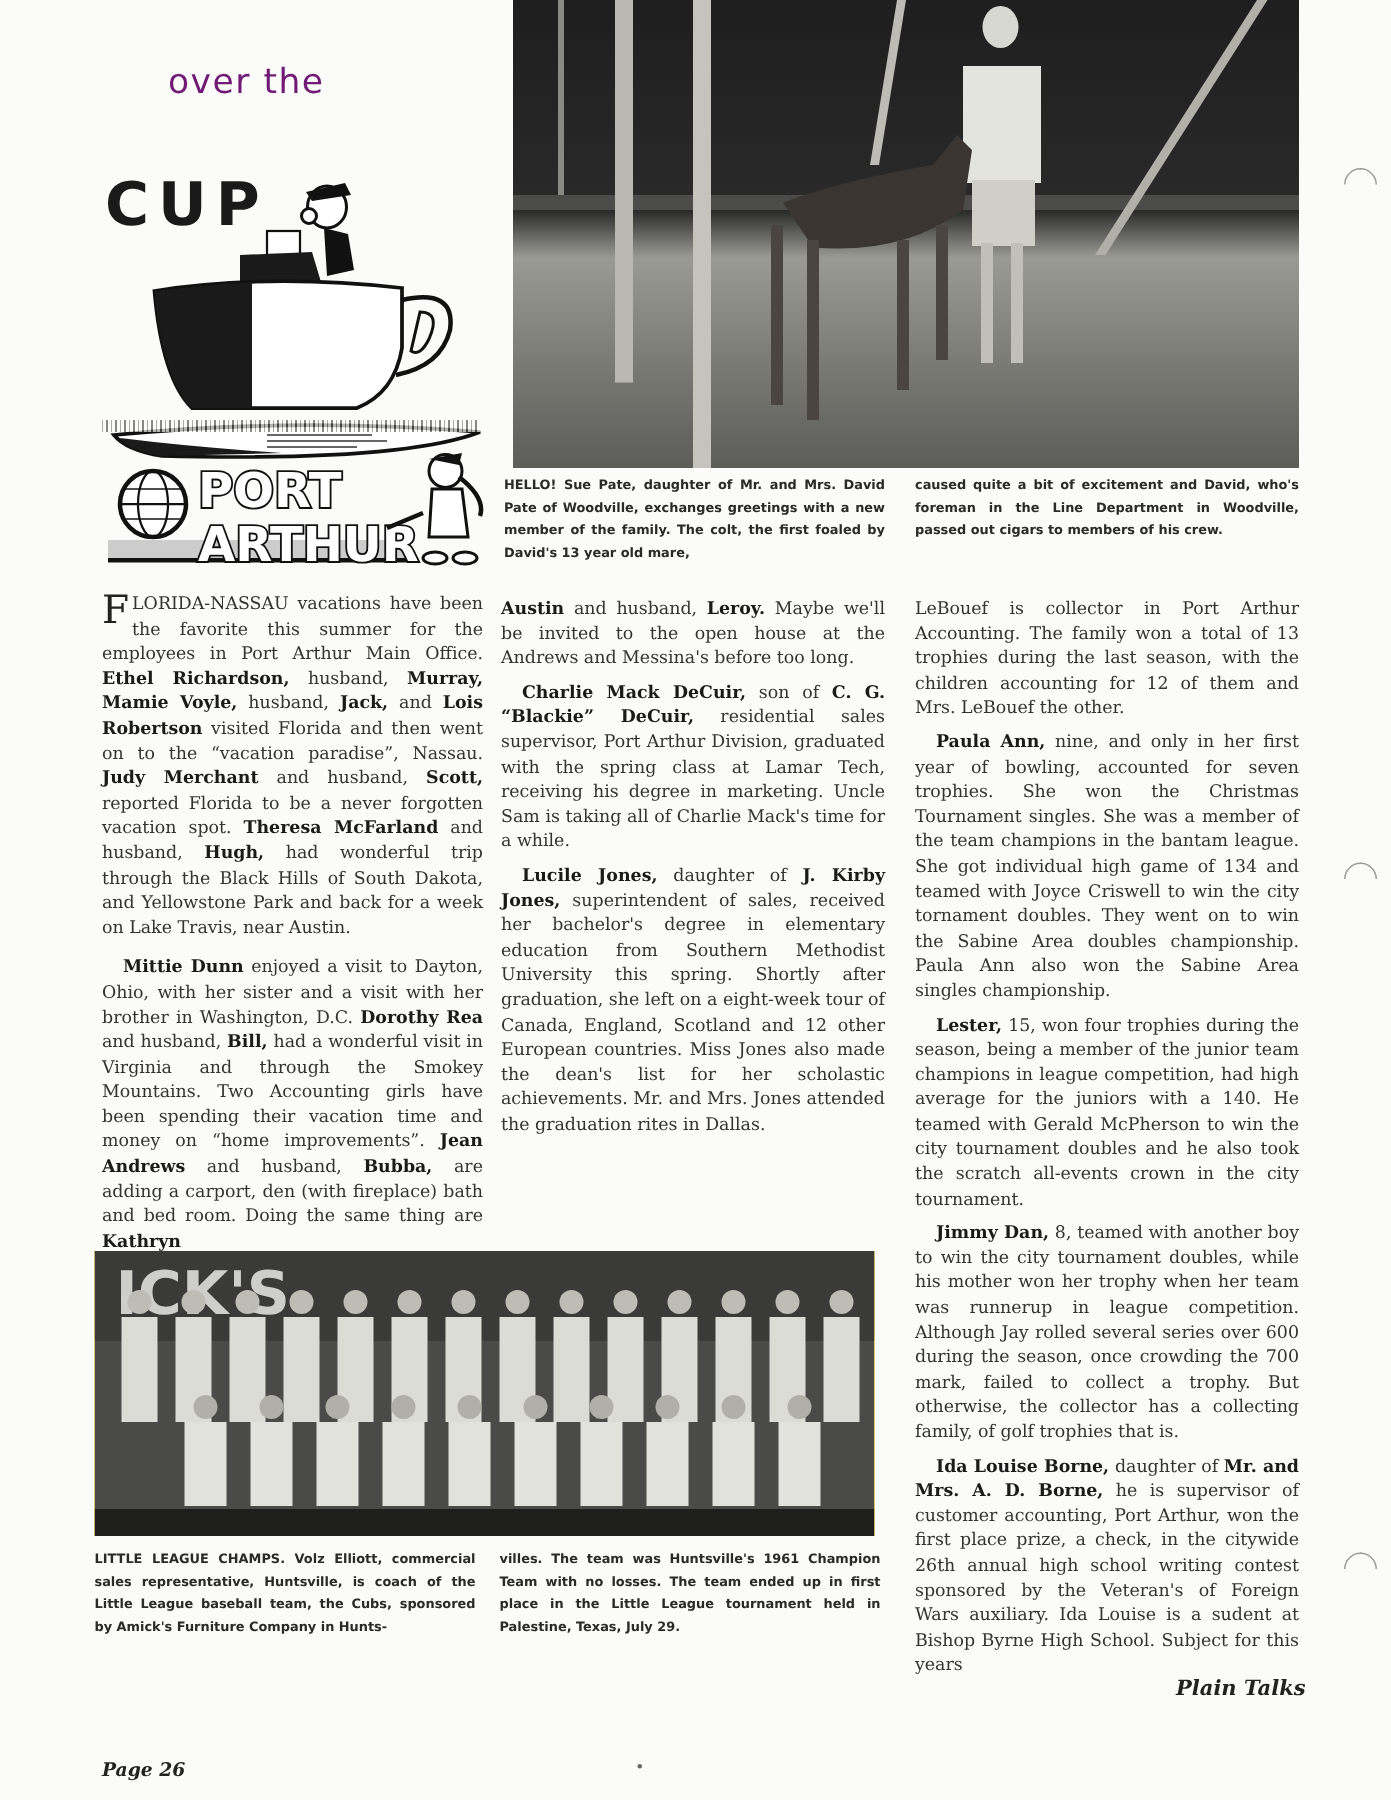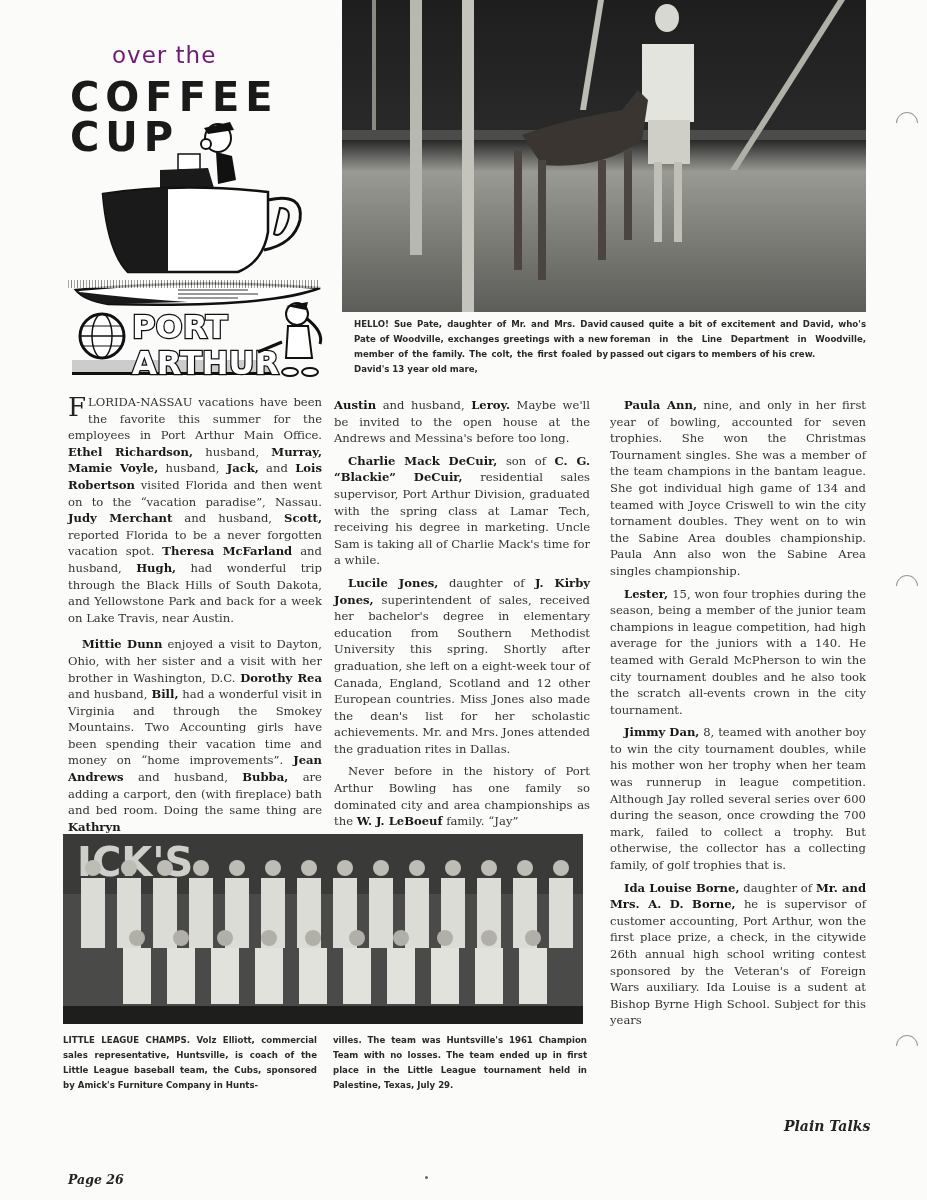--- a/index.html
+++ b/index.html
@@ -17,21 +17,21 @@
   
   #pa-logo { position: absolute; left: 72px; top: 296px; width: 260px; height: 86px; text-decoration: underline; }
 
   
   .photo { position: absolute; background: #eab308; overflow: hidden; }
   #photo-colt { left: 342px; top: 0; width: 524px; height: 312px; }
   #photo-team { left: 63px; top: 834px; width: 520px; height: 190px; }
 
   
   .caption { position: absolute; font-family: "DejaVu Sans", sans-serif; font-size: 8.6px; font-weight: 700; line-height: 15px; color: #2a2a2a; text-align: justify; }
-  #cap-colt-1 { left: 354px; top: 317px; width: 254px; }
+  #cap-colt-1 { left: 336px; top: 317px; width: 254px; }
   #cap-colt-2 { left: 610px; top: 317px; width: 256px; }
   #cap-team-1 { left: 63px; top: 1033px; width: 254px; }
   #cap-team-2 { left: 333px; top: 1033px; width: 254px; }
 
   
   .col { position: absolute; font-family: "DejaVu Serif", "Liberation Serif", serif; font-size: 11.6px; line-height: 16.6px; color: #333; text-align: justify; }
   .col p { margin: 0 0 6px 0; text-indent: 14px; }
   .col p.noindent { text-indent: 0; }
   .col b { color: #1a1a1a; }
   #col-1 { left: 68px; top: 394px; width: 254px; }
@@ -72,21 +72,20 @@
 
     <path d="M8 178 Q130 166 252 176 Q200 196 40 192 Q16 188 8 178 Z" fill="#fff" stroke="#111" stroke-width="2.5"></path>
     <path d="M12 180 Q60 186 120 190 L40 192 Q16 188 12 180 Z" fill="#1a1a1a"></path>
     <g stroke="#333" stroke-width="1">
       <line x1="110" y1="178" x2="180" y2="178"></line>
       <line x1="110" y1="182" x2="190" y2="182"></line>
       <line x1="110" y1="186" x2="170" y2="186"></line>
     </g>
   </svg>
   <div id="over-the">over the</div>
-  <div id="coffee">COFFEE</div>
   <div id="cup-word">CUP</div>
 </div>
 <div id="filmstrip"></div>
 
 <div id="pa-logo">
   <svg width="260" height="86" viewBox="0 0 260 86">
     <rect x="0" y="64" width="200" height="12" fill="#ccc"></rect>
     <rect x="0" y="76" width="200" height="3" fill="#111"></rect>
     <g>
       <circle cx="30" cy="40" r="22" fill="#fff" stroke="#111" stroke-width="3"></circle>
@@ -147,24 +146,24 @@
 
 <div id="col-1" class="col">
   <p class="noindent"><span class="dropcap">F</span><span>LORIDA-NASSAU vacations have been the favorite this summer for the employees in Port Arthur Main Office. </span><b>Ethel Richardson,</b><span> husband, </span><b>Murray, Mamie Voyle,</b><span> husband, </span><b>Jack,</b><span> and </span><b>Lois Robertson</b><span> visited Florida and then went on to the “vacation paradise”, Nassau. </span><b>Judy Merchant</b><span> and husband, </span><b>Scott,</b><span> reported Florida to be a never forgotten vacation spot. </span><b>Theresa McFarland</b><span> and husband, </span><b>Hugh,</b><span> had wonderful trip through the Black Hills of South Dakota, and Yellowstone Park and back for a week on Lake Travis, near Austin.</span></p>
   <p style="margin-top:10px"><b>Mittie Dunn</b><span> enjoyed a visit to Dayton, Ohio, with her sister and a visit with her brother in Washington, D.C. </span><b>Dorothy Rea</b><span> and husband, </span><b>Bill,</b><span> had a wonderful visit in Virginia and through the Smokey Mountains. Two Accounting girls have been spending their vacation time and money on “home improvements”. </span><b>Jean Andrews</b><span> and husband, </span><b>Bubba,</b><span> are adding a carport, den (with fireplace) bath and bed room. Doing the same thing are </span><b>Kathryn</b></p>
 </div>
 
 <div id="col-2" class="col">
   <p class="noindent"><b>Austin</b><span> and husband, </span><b>Leroy.</b><span> Maybe we'll be invited to the open house at the Andrews and Messina's before too long.</span></p>
   <p><b>Charlie Mack DeCuir,</b><span> son of </span><b>C. G. “Blackie” DeCuir,</b><span> residential sales supervisor, Port Arthur Division, graduated with the spring class at Lamar Tech, receiving his degree in marketing. Uncle Sam is taking all of Charlie Mack's time for a while.</span></p>
   <p><b>Lucile Jones,</b><span> daughter of </span><b>J. Kirby Jones,</b><span> superintendent of sales, received her bachelor's degree in elementary education from Southern Methodist University this spring. Shortly after graduation, she left on a eight-week tour of Canada, England, Scotland and 12 other European countries. Miss Jones also made the dean's list for her scholastic achievements. Mr. and Mrs. Jones attended the graduation rites in Dallas.</span></p>
-  <p><span>Never before in the history of Port Arthur Bowling has one family so dominated city and area championships as the </span><b>W. J. LeBoeuf</b><span> family. “Jay”</span></p>
 </div>
 
 <div id="col-3" class="col">
+  <p class="noindent"><span>LeBouef is collector in Port Arthur Accounting. The family won a total of 13 trophies during the last season, with the children accounting for 12 of them and Mrs. LeBouef the other.</span></p>
   <p><b>Paula Ann,</b><span> nine, and only in her first year of bowling, accounted for seven trophies. She won the Christmas Tournament singles. She was a member of the team champions in the bantam league. She got individual high game of 134 and teamed with Joyce Criswell to win the city tornament doubles. They went on to win the Sabine Area doubles championship. Paula Ann also won the Sabine Area singles championship.</span></p>
   <p><b>Lester,</b><span> 15, won four trophies during the season, being a member of the junior team champions in league competition, had high average for the juniors with a 140. He teamed with Gerald McPherson to win the city tournament doubles and he also took the scratch all-events crown in the city tournament.</span></p>
   <p><b>Jimmy Dan,</b><span> 8, teamed with another boy to win the city tournament doubles, while his mother won her trophy when her team was runnerup in league competition. Although Jay rolled several series over 600 during the season, once crowding the 700 mark, failed to collect a trophy. But otherwise, the collector has a collecting family, of golf trophies that is.</span></p>
   <p><b>Ida Louise Borne,</b><span> daughter of </span><b>Mr. and Mrs. A. D. Borne,</b><span> he is supervisor of customer accounting, Port Arthur, won the first place prize, a check, in the citywide 26th annual high school writing contest sponsored by the Veteran's of Foreign Wars auxiliary. Ida Louise is a sudent at Bishop Byrne High School. Subject for this years</span></p>
 </div>
 
 <div id="photo-team" class="photo">
   <svg width="520" height="190" viewBox="0 0 520 190">
     <rect width="520" height="190" fill="#4a4a48"></rect>
     <rect width="520" height="60" fill="#3a3a38"></rect>

